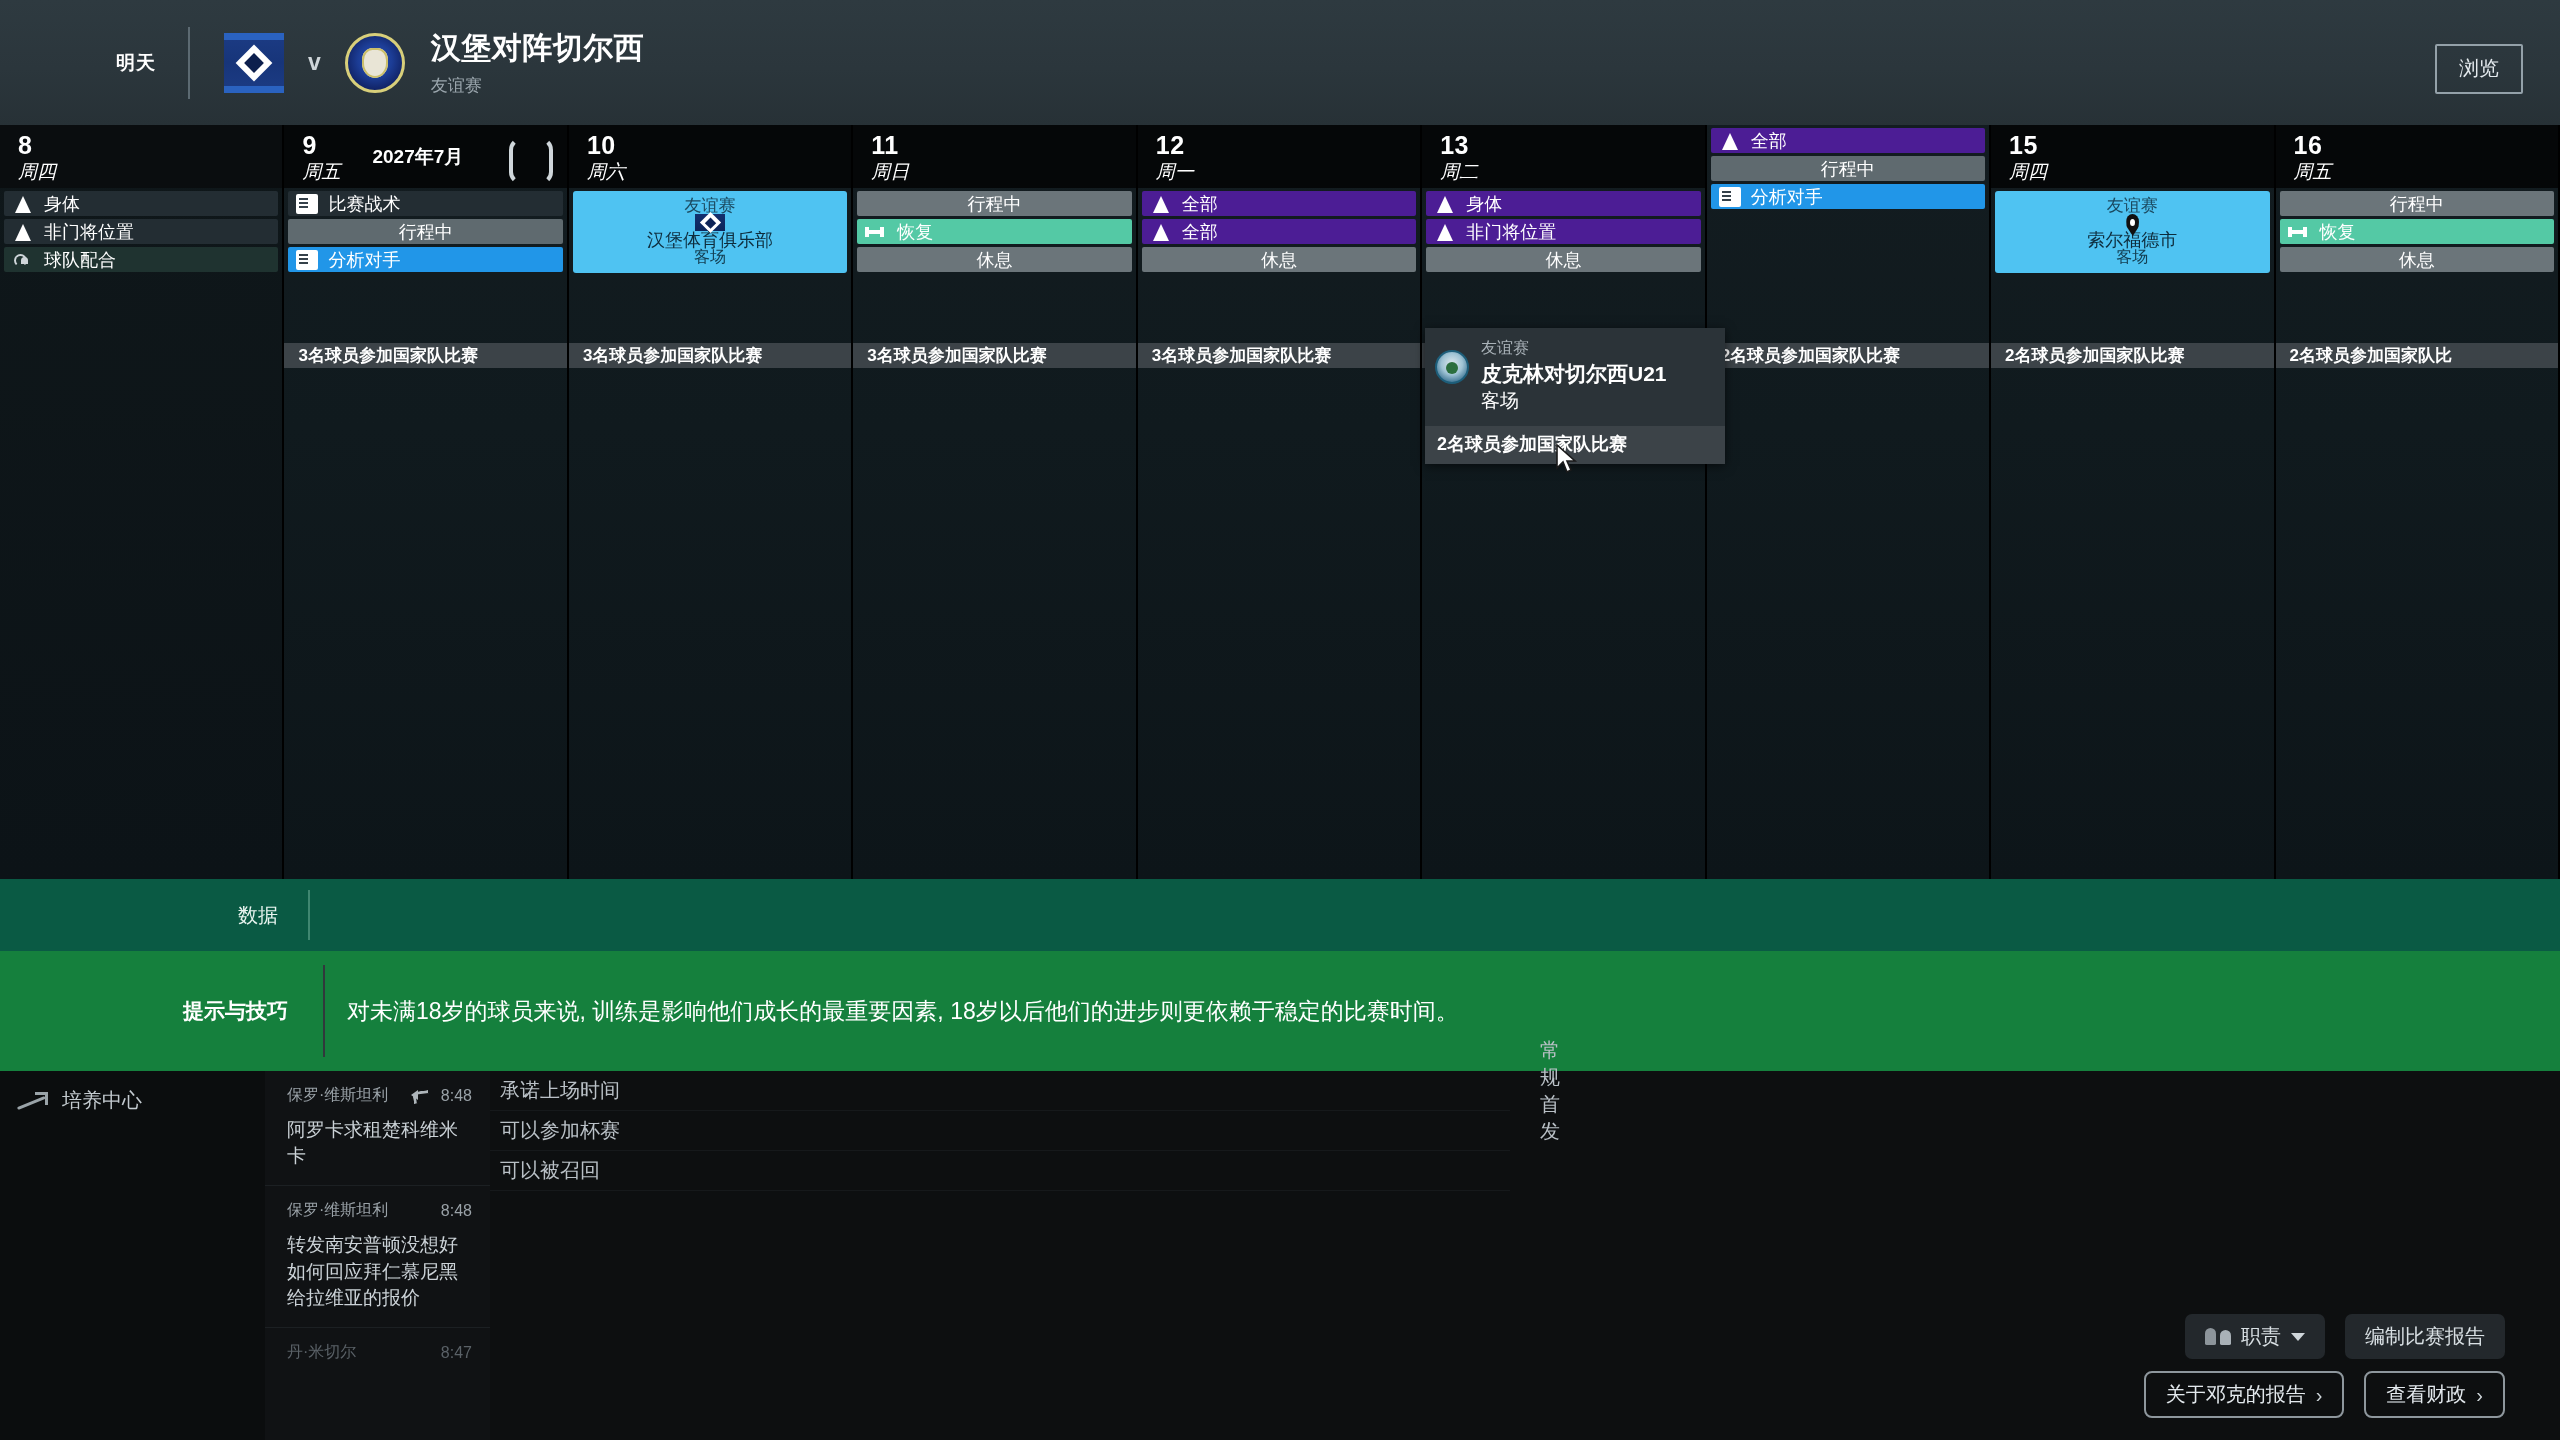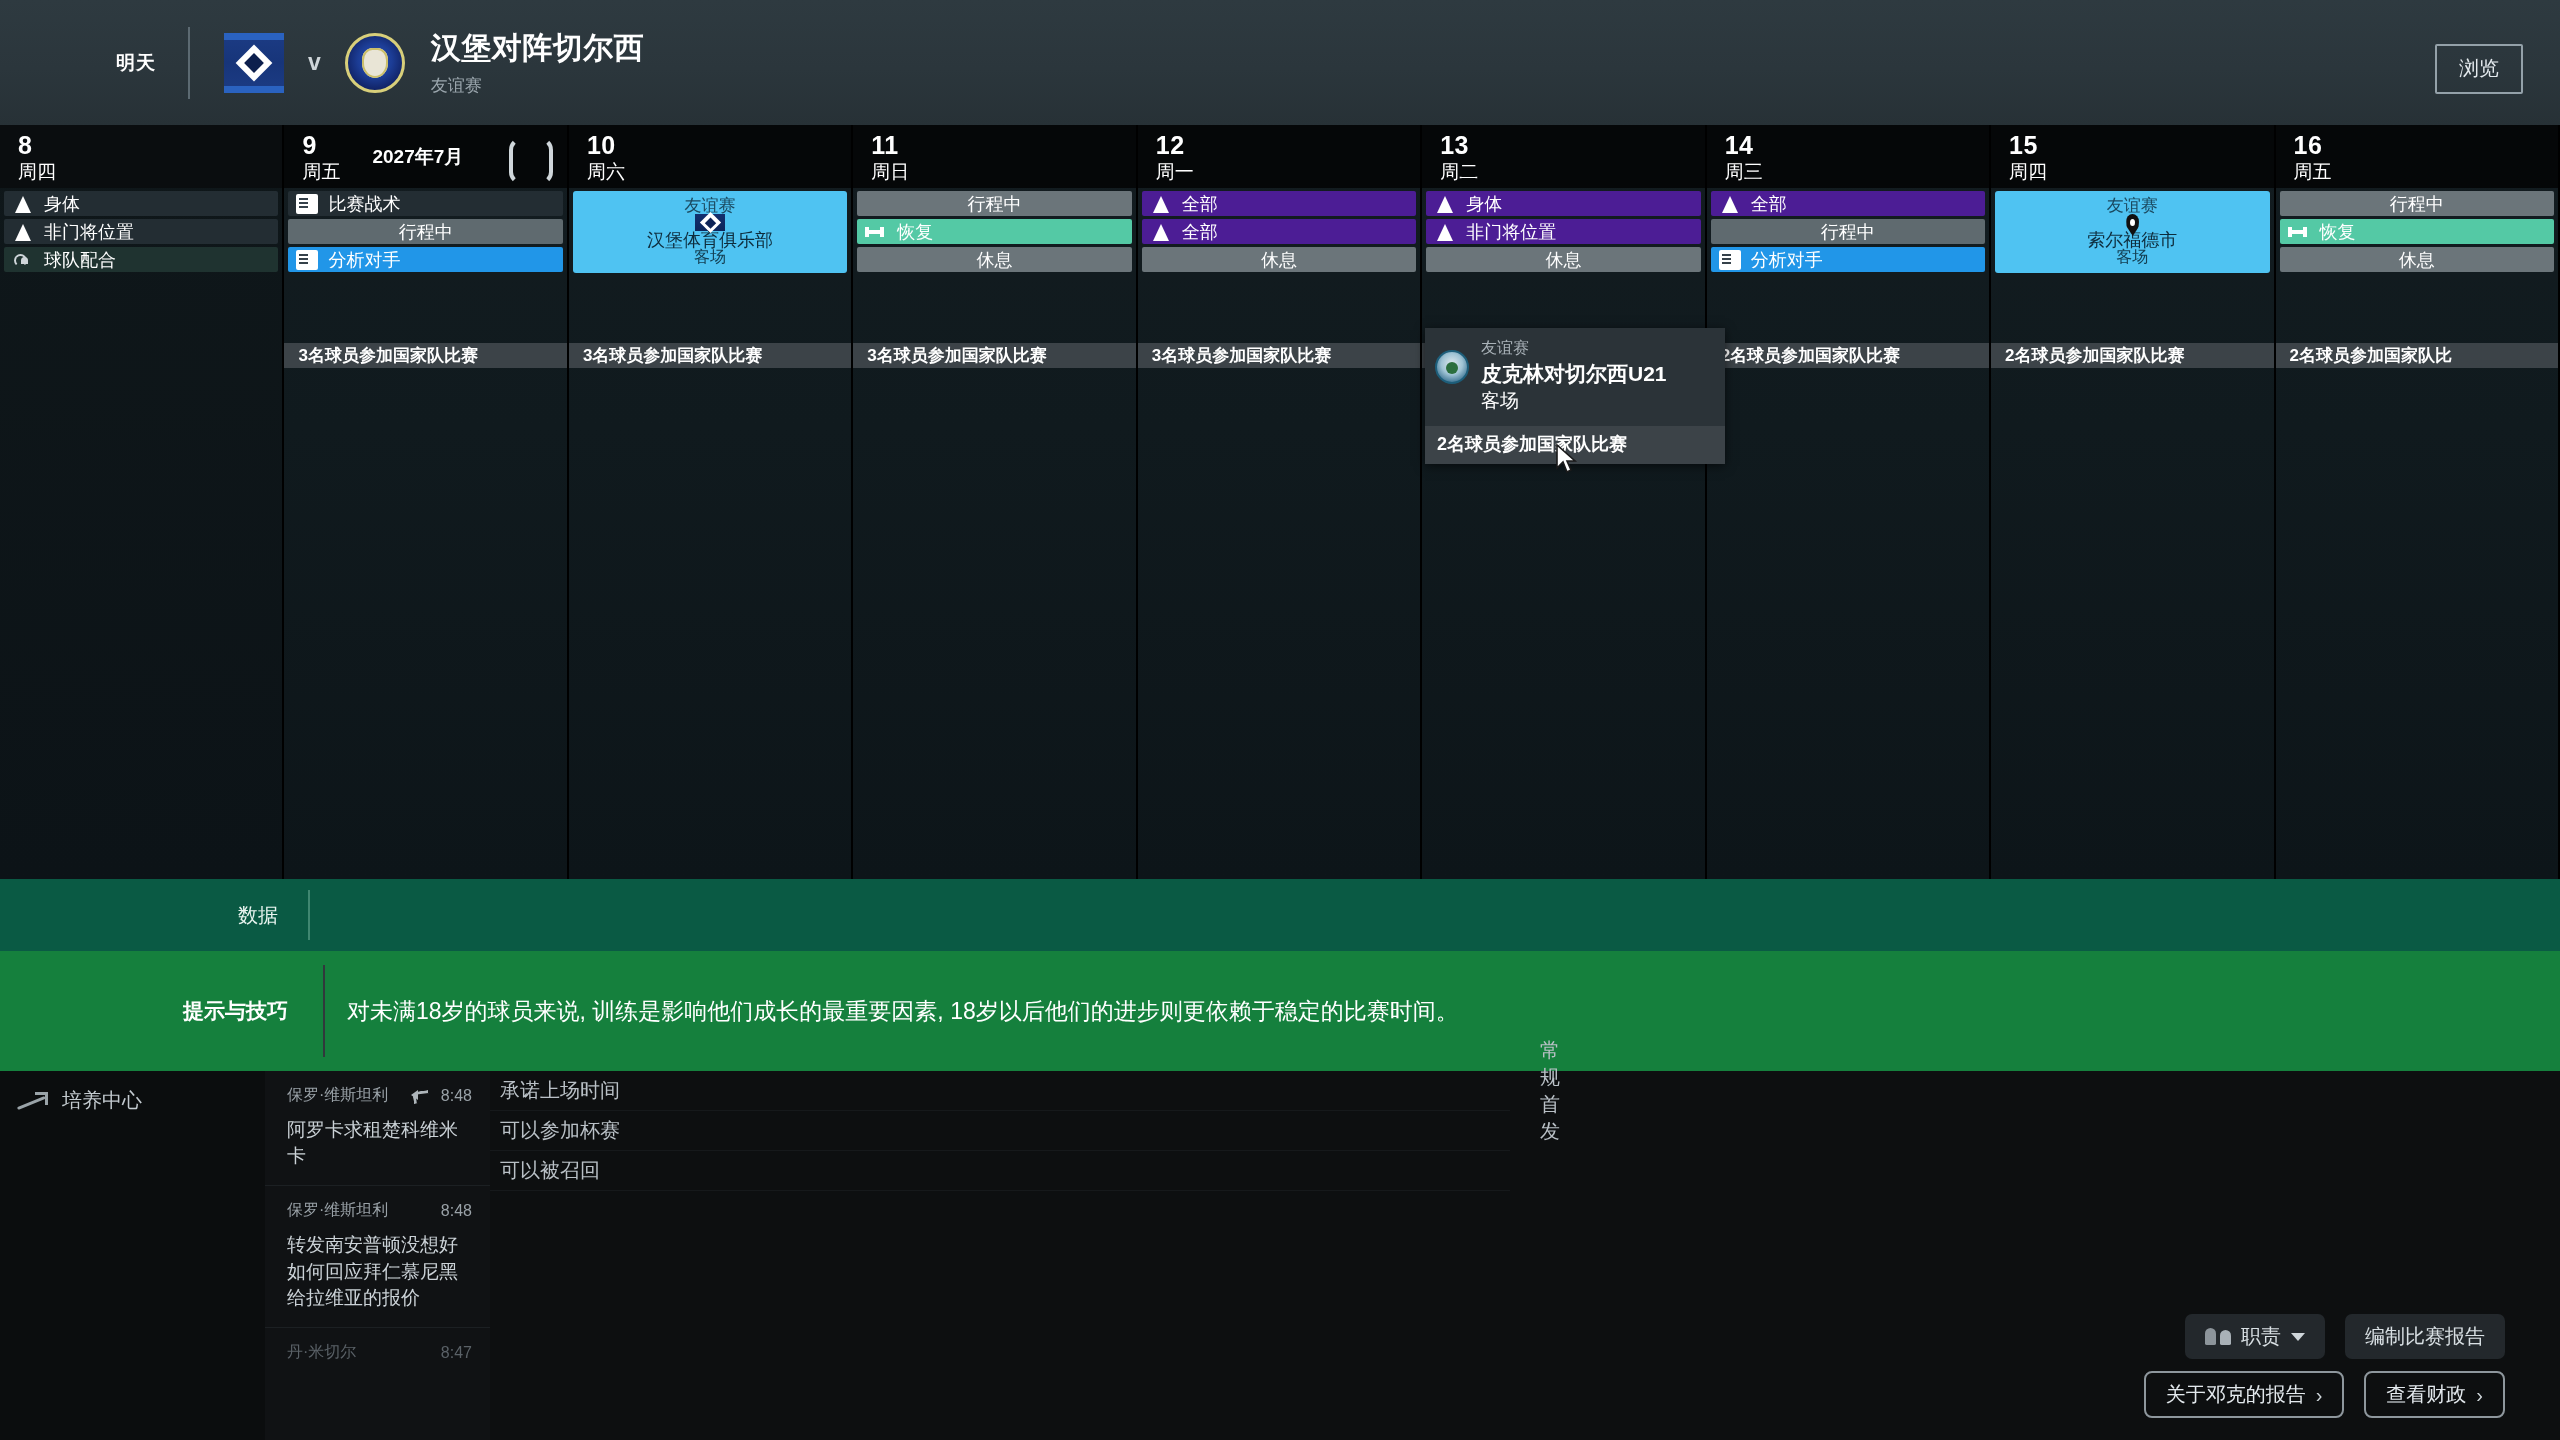--- a/index.html
+++ b/index.html
@@ -69,21 +69,21 @@
   .daycol .colbody { position:absolute; left:0; right:0; top:0; bottom:0;
       background:linear-gradient(180deg,#131c20 0%,#101a1e 40%,#0d1519 100%); }
   .daycol.c0 .colbody { background:linear-gradient(180deg,#0f171a 0%,#0c1317 100%); }
 
   .dayhdr {
     position:relative; height:63px; background:#050708;
     display:flex; align-items:center; padding-left:18px;
   }
   .dayhdr.dark0 { background:#0a0d0f; }
   .dnum { font-size:25px; font-weight:bold; color:#ffffff; line-height:1; letter-spacing:.5px; }
-  .dwk  { font-size:19px; color:#ffffff; line-height:1; margin-top:4px; }
+  .dwk  { font-size:19px; color:#ffffff; line-height:1; margin-top:4px;font-style:italic; }
   .dstack { display:flex; flex-direction:column; }
   .monthlabel {
     position:absolute; left:88px; top:50%; transform:translateY(-50%);
     font-size:19px; color:#ffffff; font-weight:bold; white-space:nowrap;
   }
   .spinner {
     position:absolute; right:14px; top:50%; transform:translateY(-50%);
     width:44px; height:44px;
   }
   .spinner::before, .spinner::after {
@@ -438,26 +438,20 @@
               <span class="lbl">非门将位置</span>
             </div>
             <div class="slot v-gray center">
               <span class="lbl">休息</span>
             </div>
           </div>
           <div class="natstrip">3名球员参加国家队比赛</div>
         </div>
         <div class="daycol std">
           <div class="colbody"></div>
-          <div class="dayhdr">
-            <div class="dstack">
-              <div class="dnum">14</div>
-              <div class="dwk">周三</div>
-            </div>
-          </div>
           <div class="slots">
             <div class="slot v-blue">
               <span class="ico ico-cone"></span>
               <span class="lbl">全部</span>
             </div>
             <div class="slot v-gray2 center">
               <span class="lbl">行程中</span>
             </div>
             <div class="slot v-cyan">
               <span class="ico ico-doc"></span>

